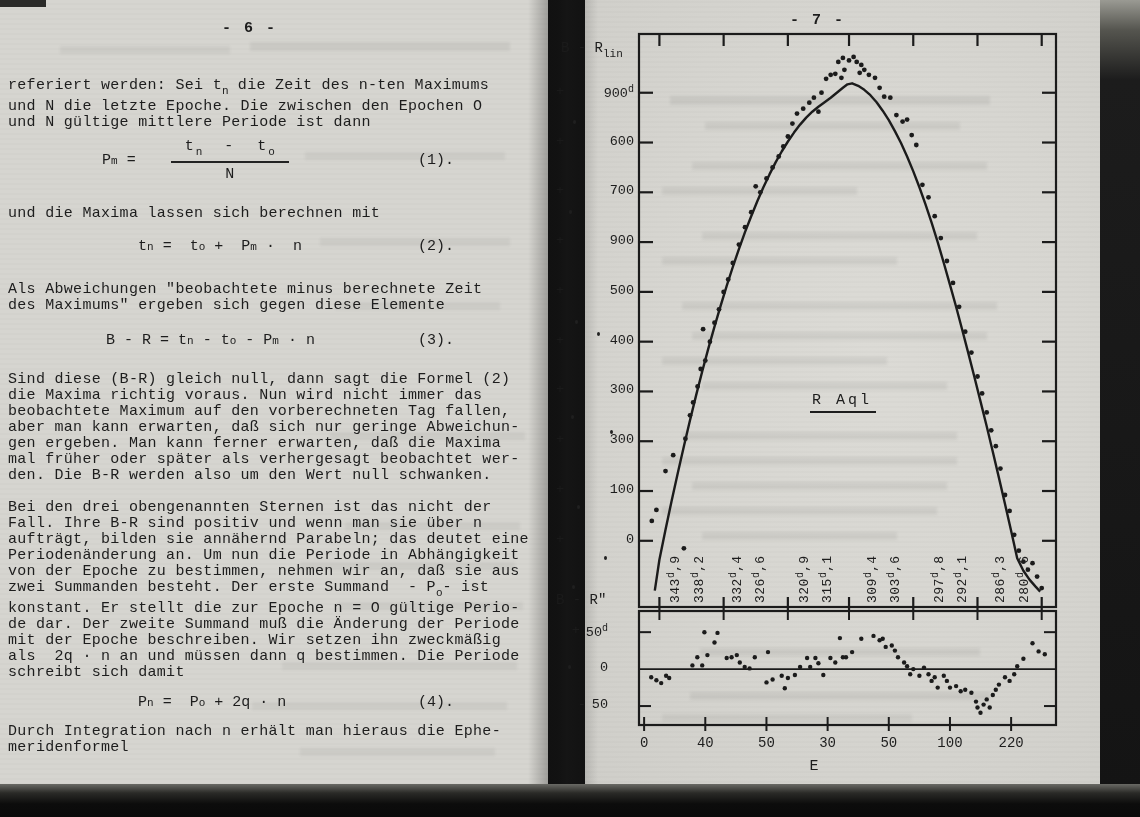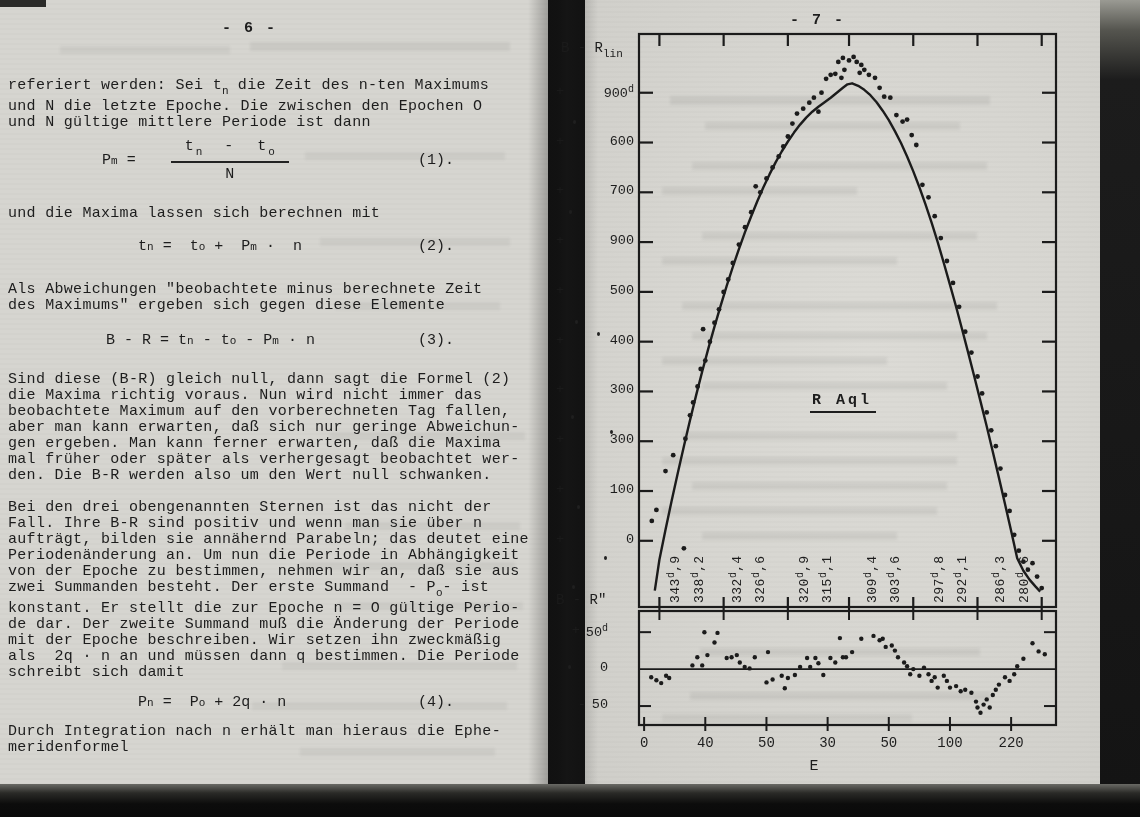--- a/index.html
+++ b/index.html
@@ -31,21 +31,21 @@
   .frac{display:inline-flex;flex-direction:column;align-items:center;margin-left:26px;}
   .frac .num{padding:0 14px 3px;letter-spacing:2px;}
   .frac .den{border-top:2px solid #222;align-self:stretch;text-align:center;padding-top:3px;}
 
   svg{position:absolute;overflow:visible;}
   .ylab{position:absolute;display:flex;justify-content:space-between;font-size:13.5px;width:78px;}
   .ylab .grp{display:inline-block;}
   .xlab{position:absolute;font-size:14px;text-align:center;}
   .plab{position:absolute;font-size:13px;white-space:nowrap;transform-origin:0 0;transform:rotate(-90deg);letter-spacing:.5px;}
   .axlbl{position:absolute;font-size:13.5px;white-space:pre;}
-  #star-label{position:absolute;left:810px;top:392px;font-size:15px;font-weight:bold;
+  #star-label{position:absolute;left:810px;top:392px;font-size:15px;font-weight:normal;
     letter-spacing:3px;border-bottom:2px solid #1d1d1d;padding:0 4px 2px 2px;}
   .smudge{position:absolute;background:#3a3a38;filter:blur(1.6px);pointer-events:none;}
   .speck{position:absolute;background:#222;border-radius:50%;}
 </style>
 </head>
 <body>
 
 <div id="scan">
 
   <div id="left-page" class="page">

